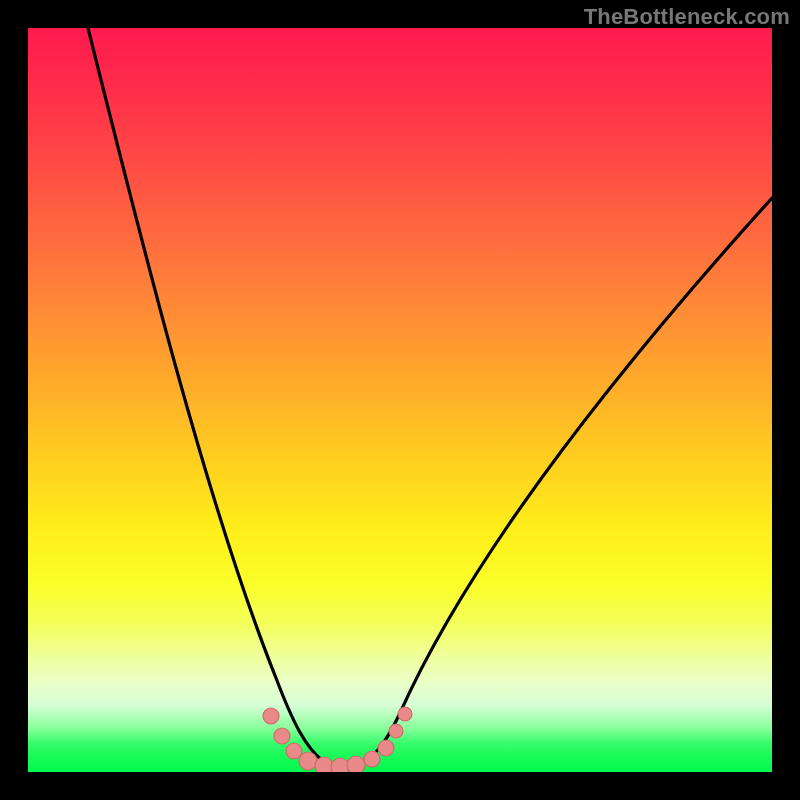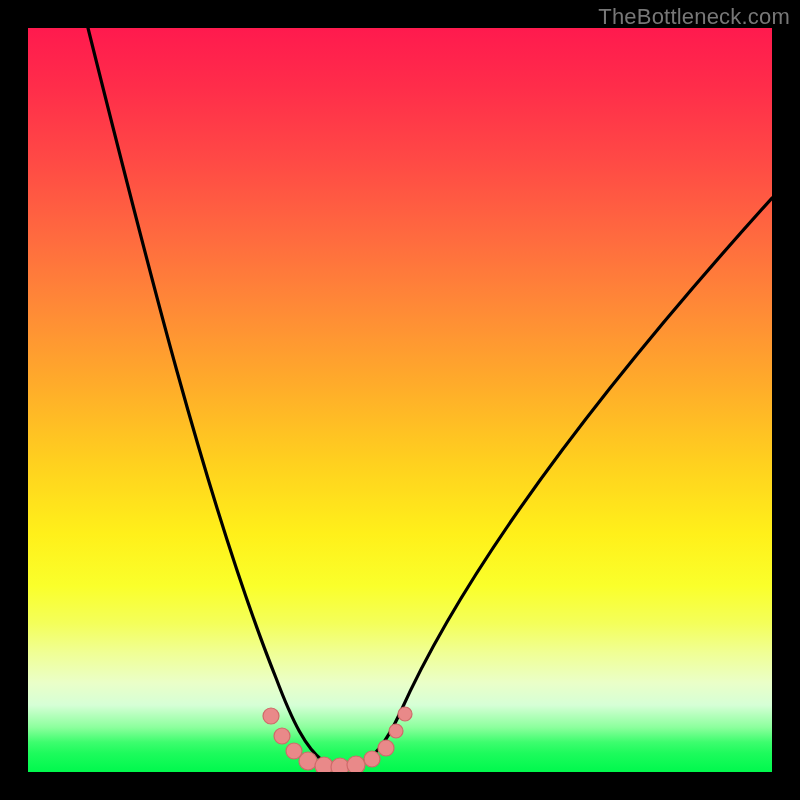--- a/index.html
+++ b/index.html
@@ -53,21 +53,21 @@
     top: 28px;
     width: 744px;
     height: 744px;
   }
   .watermark {
     position: absolute;
     top: 4px;
     right: 10px;
     color: #777;
     font-size: 22px;
-    font-weight: 400;
+    font-weight: 700;
     letter-spacing: 0.2px;
     user-select: none;
   }
 </style>
 </head>
 <body>
 
 <div class="frame">
   <div class="plot-bg"></div>
 

